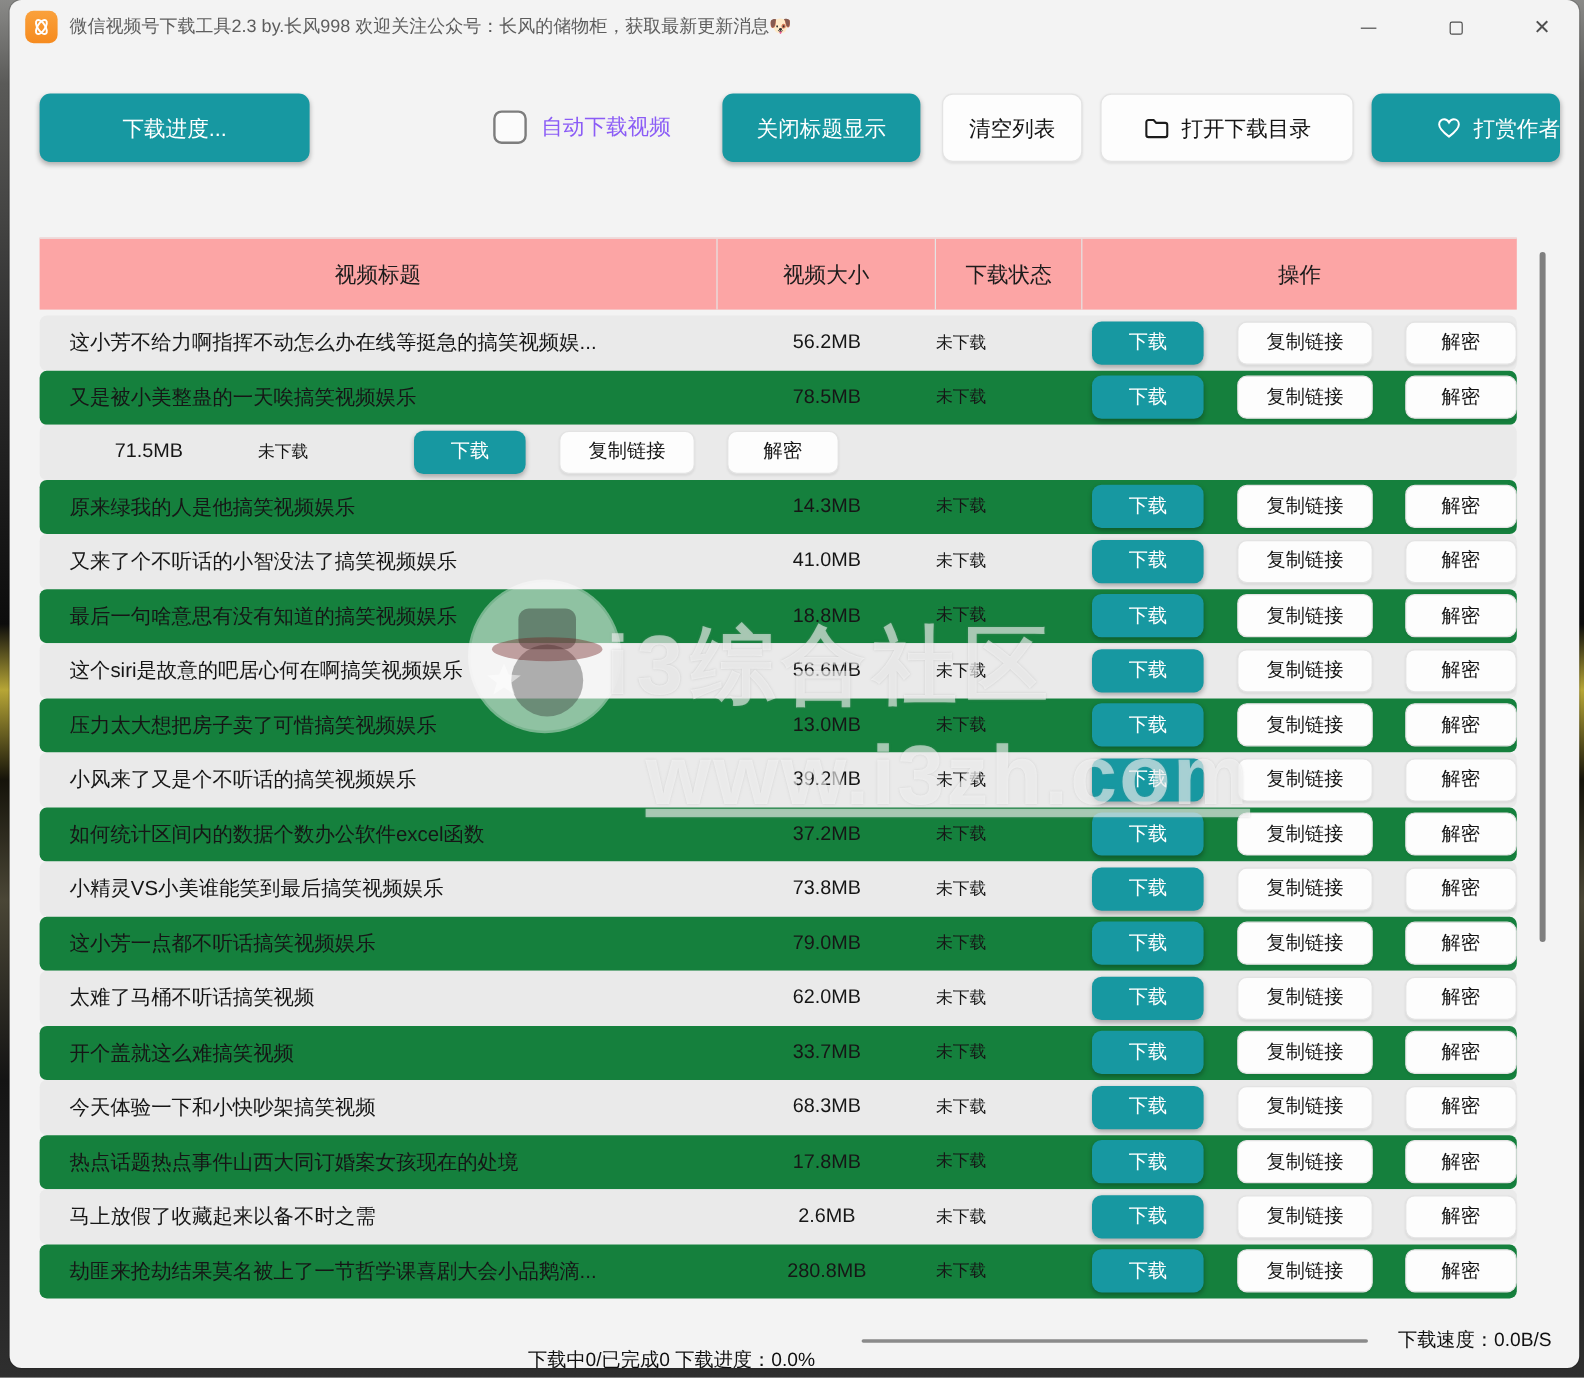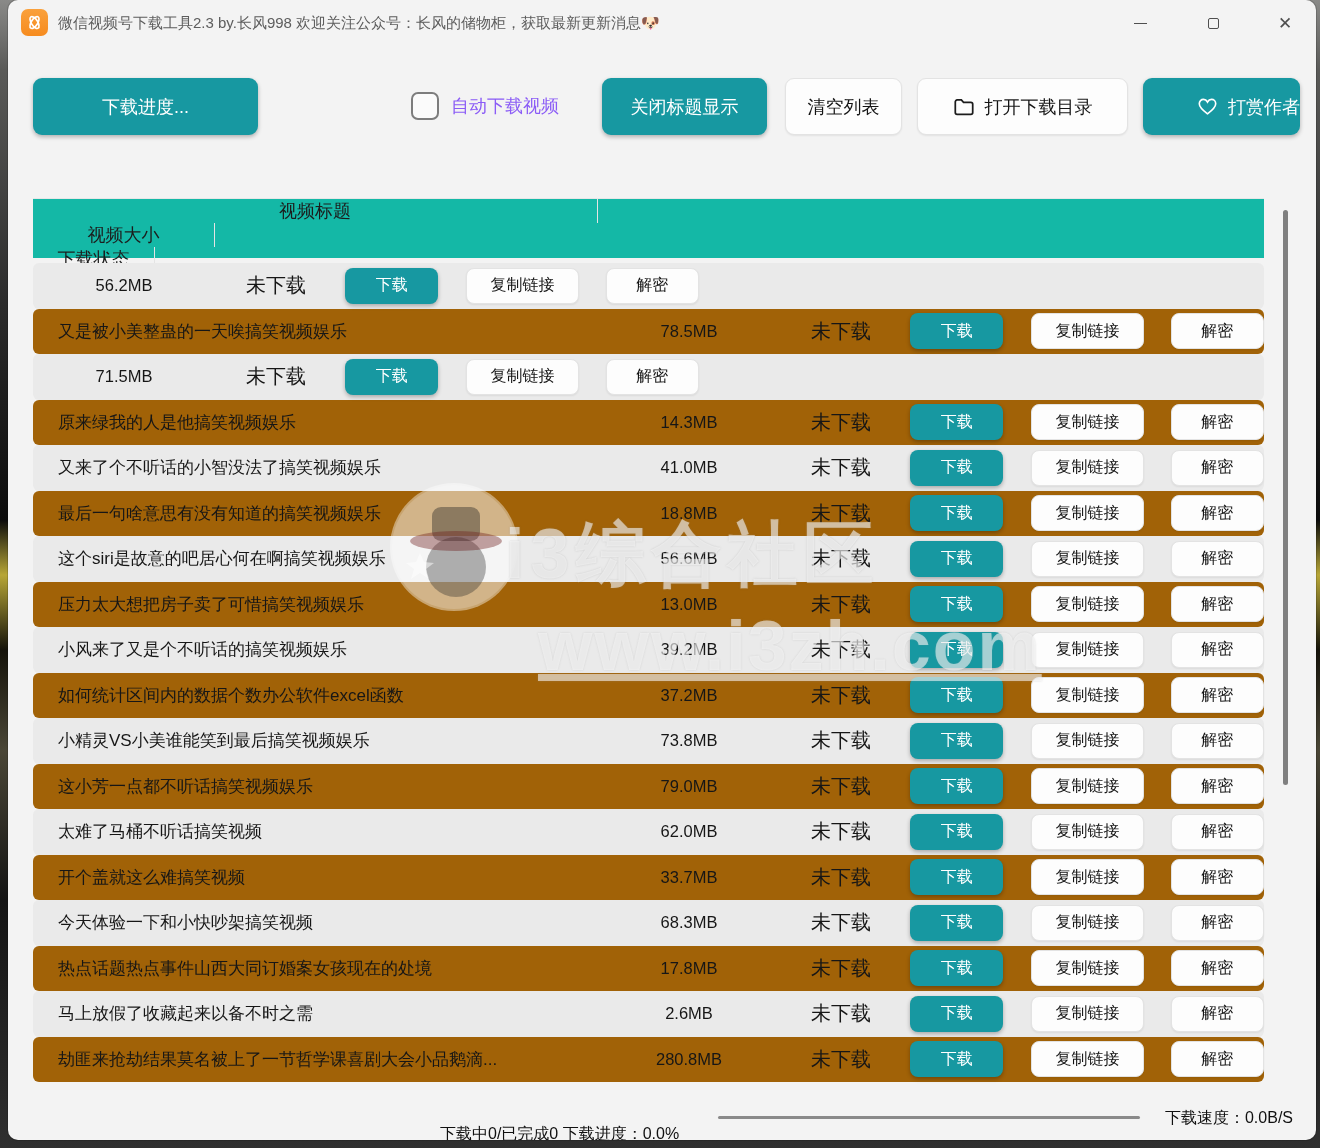--- a/index.html
+++ b/index.html
@@ -37,33 +37,33 @@
   .b-listen { left:25px; width:225px; }
   .b-closetitle { left:594px; width:165px; }
   .b-clear { left:777px; width:117px; }
   .b-opendir { left:909px; width:211px; }
   .b-donate { left:1135px; width:157px;justify-content:flex-end; }
   .checkbox { position:absolute; left:403px; top:92px; width:28px; height:28px; border:2px solid #7d7d7d;
               border-radius:7px; background:#fbfbfb; cursor:pointer; }
   .checkbox-label { position:absolute; left:443px; top:78px; height:57px; line-height:57px; font-size:18px; color:#8b5cf6; }
   
   .thead { position:absolute; left:25px; top:198px; width:1231px; height:60px; display:flex;
-           border-top:1px solid #e7e7e7; background:#14b8a6; font-size:18px; color:#1c1c1c;flex-direction:column; }
+           border-top:1px solid #e7e7e7; background:#fca5a5; font-size:18px; color:#1c1c1c; }
   .thead > div { display:flex; align-items:center; justify-content:center; }
   .h1 { width:565px; border-right:1px solid #e4e4e4; }
   .h2 { width:182px; border-right:1px solid #e4e4e4; }
   .h3 { width:122px; border-right:1px solid #e4e4e4; }
   .h4 { width:362px; }
   .tbody { position:absolute; left:25px; top:263px; width:1231px; }
   .trow { display:flex; align-items:center; height:45.5px; border-radius:6px; }
   .trow.odd { background:#eaeaea; }
-  .trow.even { background:#a16207; }
+  .trow.even { background:#15803d; }
   .c-title { width:565px; padding-left:25px; font-size:17px; color:#161616; white-space:nowrap; overflow:hidden; }
   .c-size  { width:182px; text-align:center; font-size:16.5px; color:#161616; }
-  .c-status{ width:122px; text-align:center; font-size:20px; color:#161616; }
+  .c-status{ width:122px; font-size:14px; color:#161616; }
   .c-actions { width:362px; display:flex; align-items:center;gap:16px; }
   .small { height:36px; border-radius:8px; font-size:16px; }
   .bt-down { width:100px; margin-left:8px; }
   .bt-copy { width:120px; margin-left:12px; }
   .bt-decrypt { width:100px; margin-left:11px; }
   
   .vscroll { position:absolute; left:1275px; top:210px; width:5px; height:575px; background:#7f7f7f; border-radius:3px; }
   
   .watermark { position:absolute; left:0; top:0; width:100%; height:100%; pointer-events:none; z-index:5; }
   .wm-logo { position:absolute; left:382px; top:483px; width:128px; height:128px; border-radius:50%;
@@ -123,20 +123,21 @@
 
   <div class="thead">
     <div class="h1">视频标题</div>
     <div class="h2">视频大小</div>
     <div class="h3">下载状态</div>
     <div class="h4">操作</div>
   </div>
 
   <div class="tbody">
       <div class="trow odd">
+        <div class="c-title">这小芳不给力啊指挥不动怎么办在线等挺急的搞笑视频娱...</div>
         <div class="c-size">56.2MB</div>
         <div class="c-status">未下载</div>
         <div class="c-actions">
           <button class="btn small teal bt-down">下载</button>
           <button class="btn small white bt-copy">复制链接</button>
           <button class="btn small white bt-decrypt">解密</button>
         </div>
       </div>
       <div class="trow even">
         <div class="c-title">又是被小美整蛊的一天唉搞笑视频娱乐</div>

